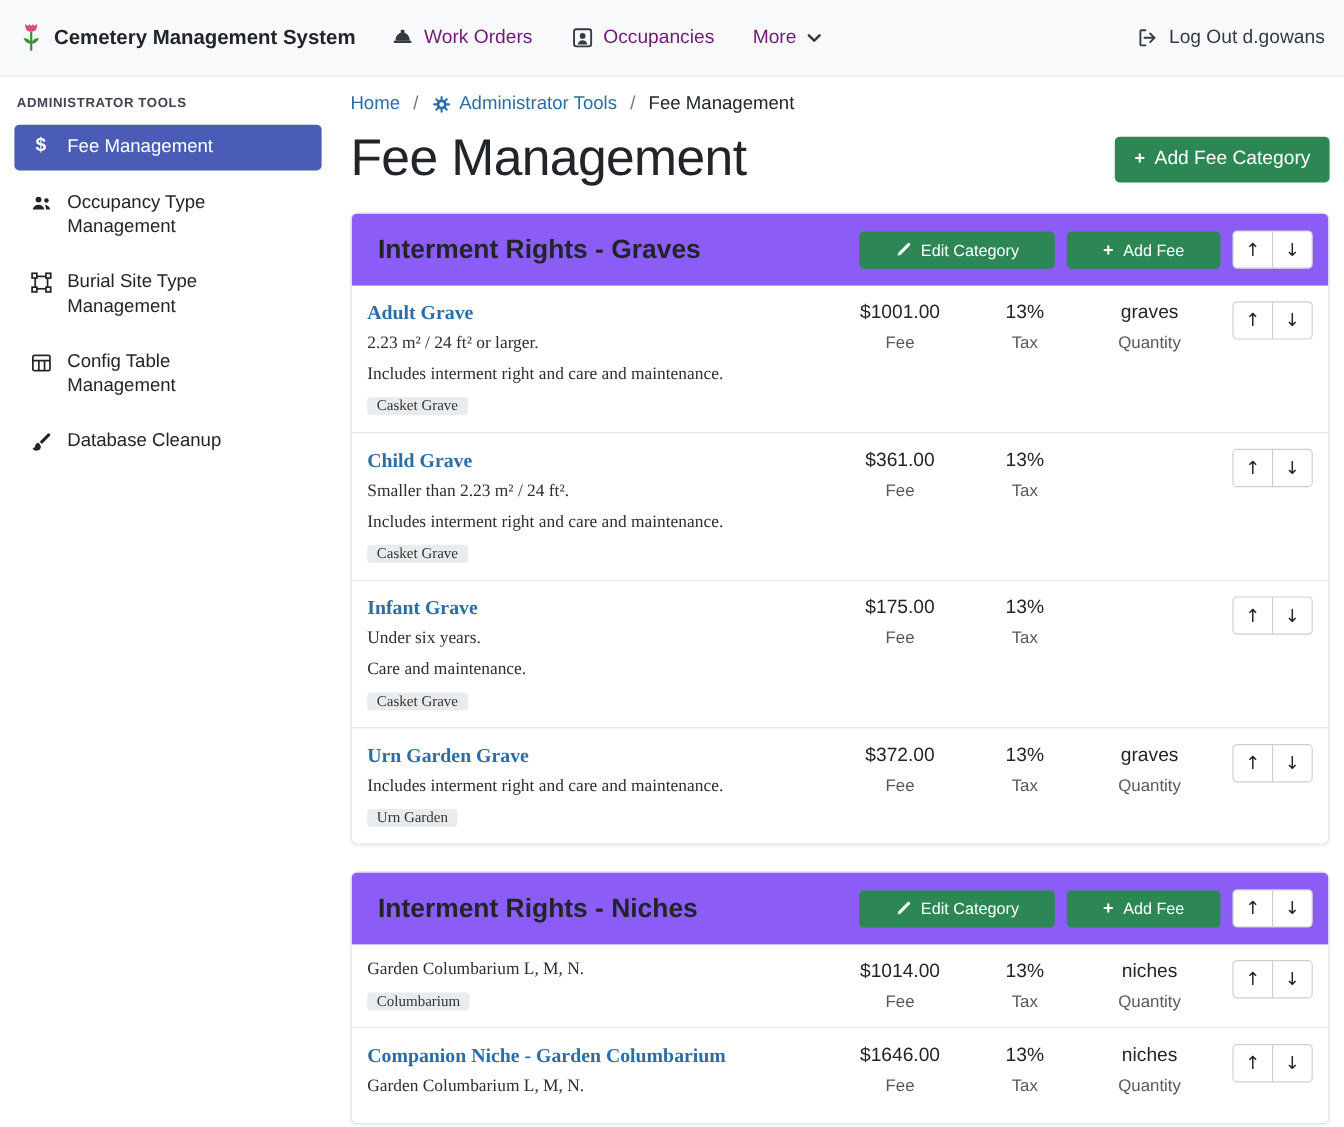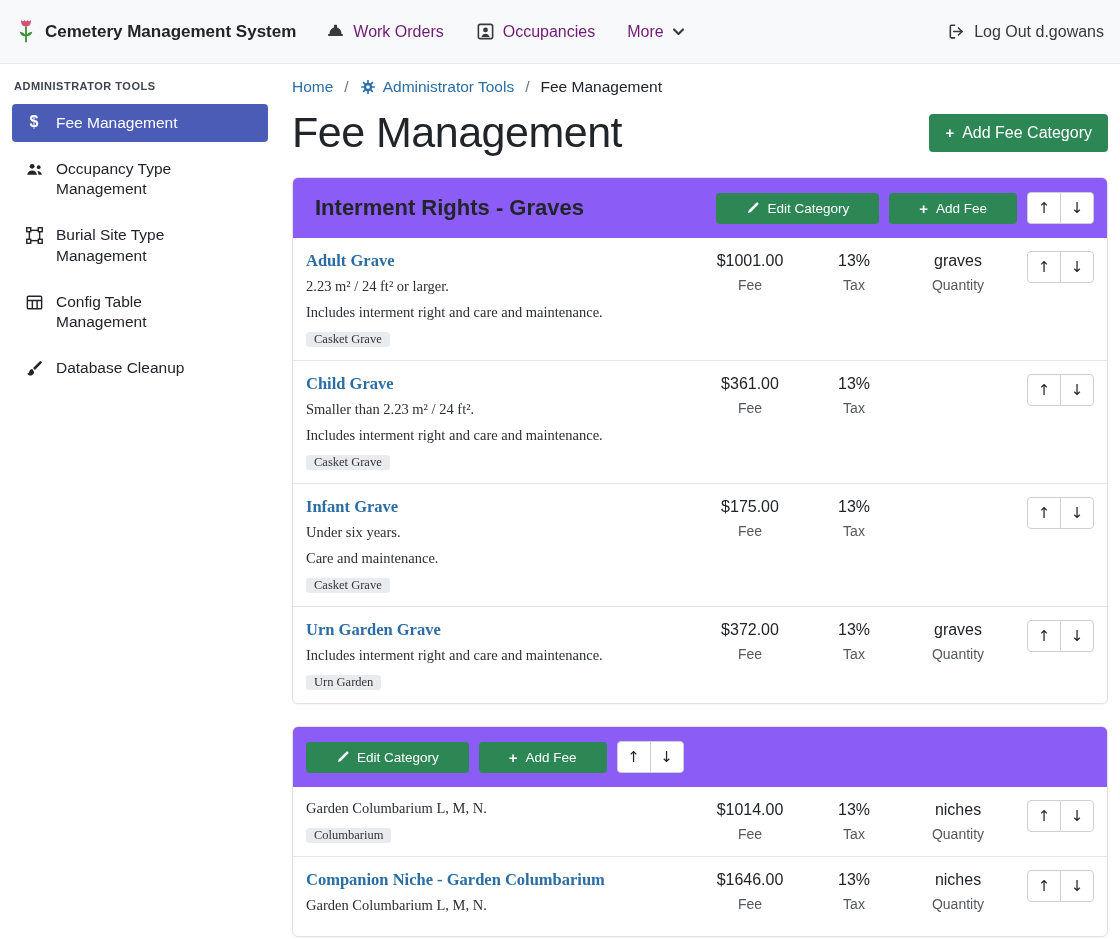--- a/index.html
+++ b/index.html
@@ -367,20 +367,21 @@
       <div class="arrow-group">
         <button class="arrow-btn">↑</button>
         <button class="arrow-btn">↓</button>
       </div>
     </div>
   </div>
           </div>
   </section>
         <section class="card">
     <header class="card-header">
+      <h2 class="card-title">Interment Rights - Niches</h2>
       <div class="header-actions">
         <button class="btn btn-green btn-sm">
           <span>
             <svg viewBox="0 0 16 16" width="13" height="13" fill="#fff">
               <path d="M12.8.9a1.25 1.25 0 0 1 1.77 0l.53.53a1.25 1.25 0 0 1 0 1.77l-9.4 9.4-3.3 1 1-3.3z"></path>
             </svg>
           </span>
           <span>Edit Category</span>
         </button>
         <button class="btn btn-green btn-sm">

